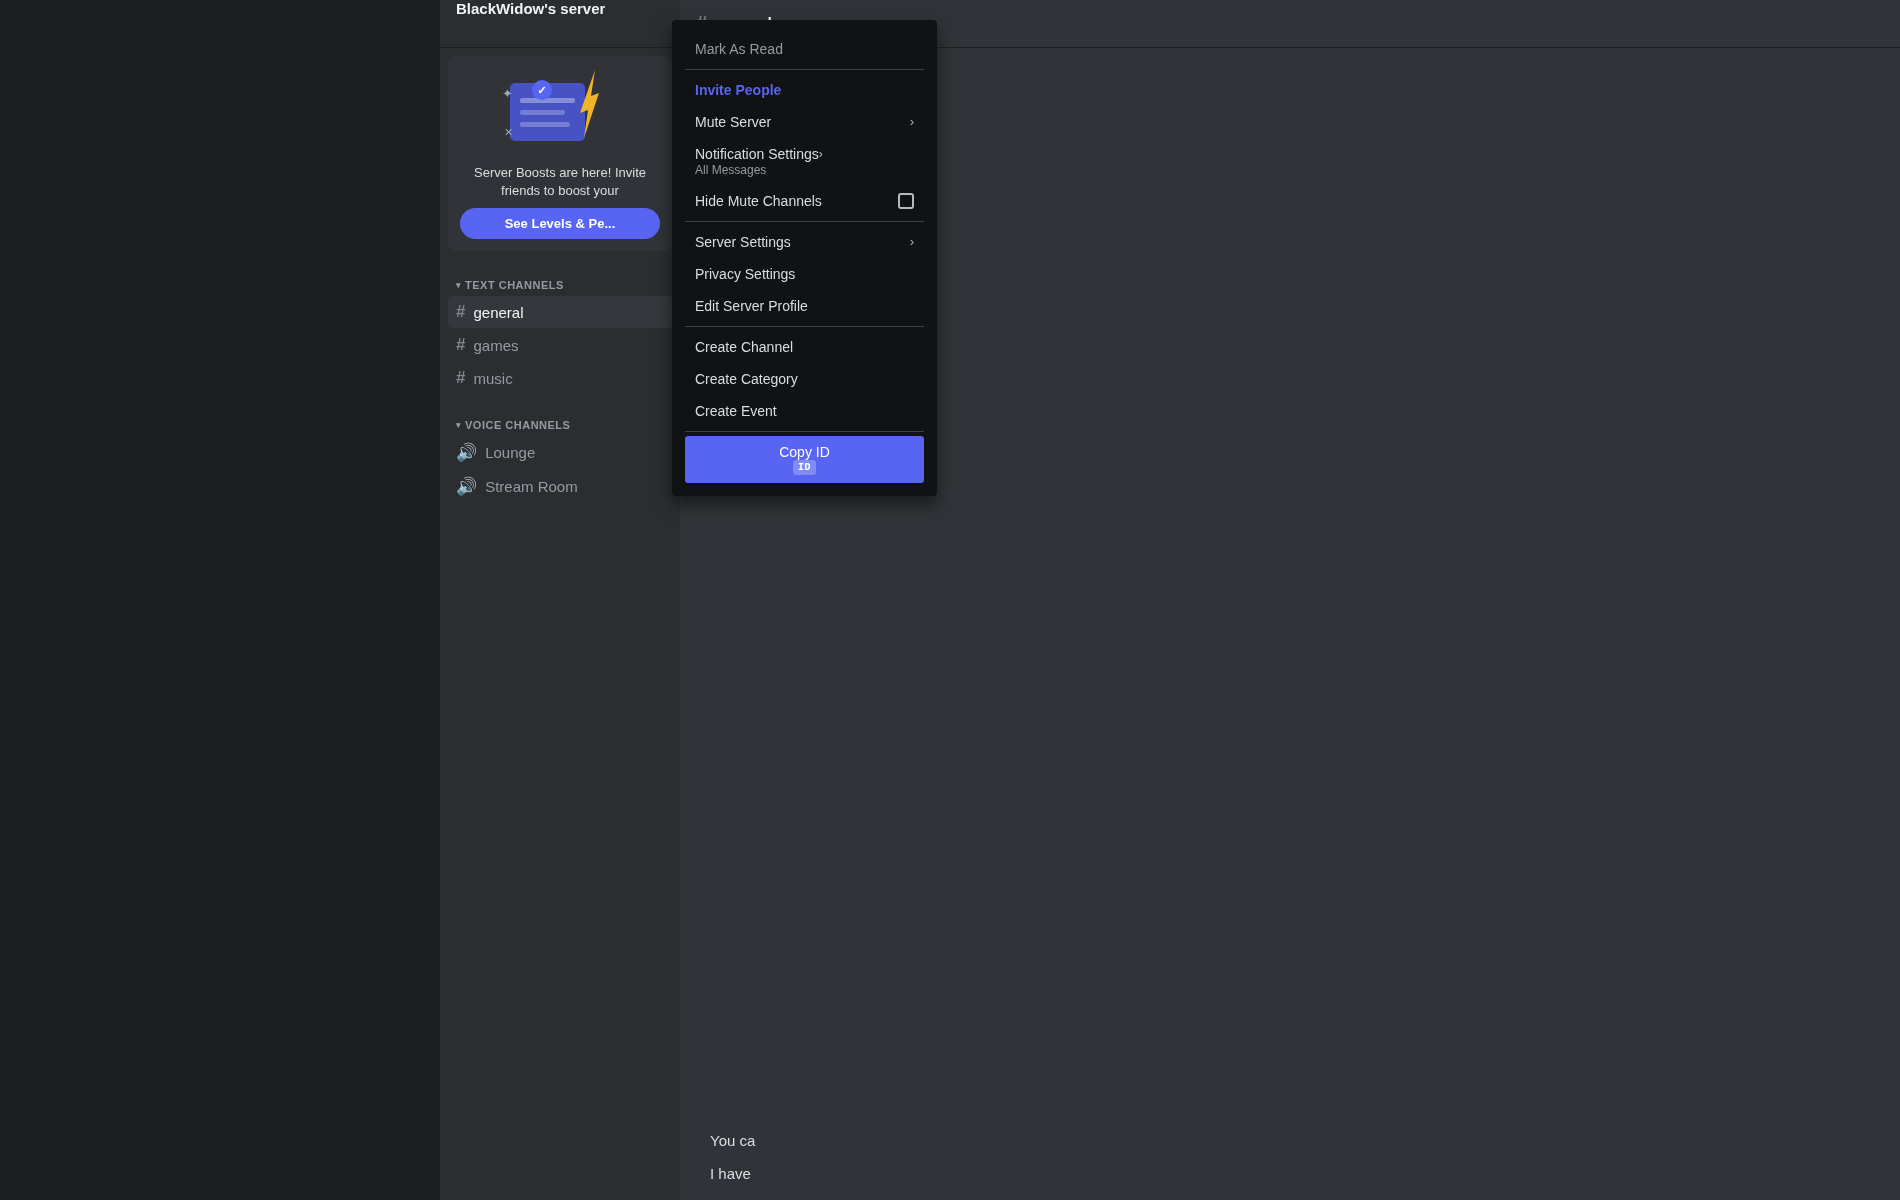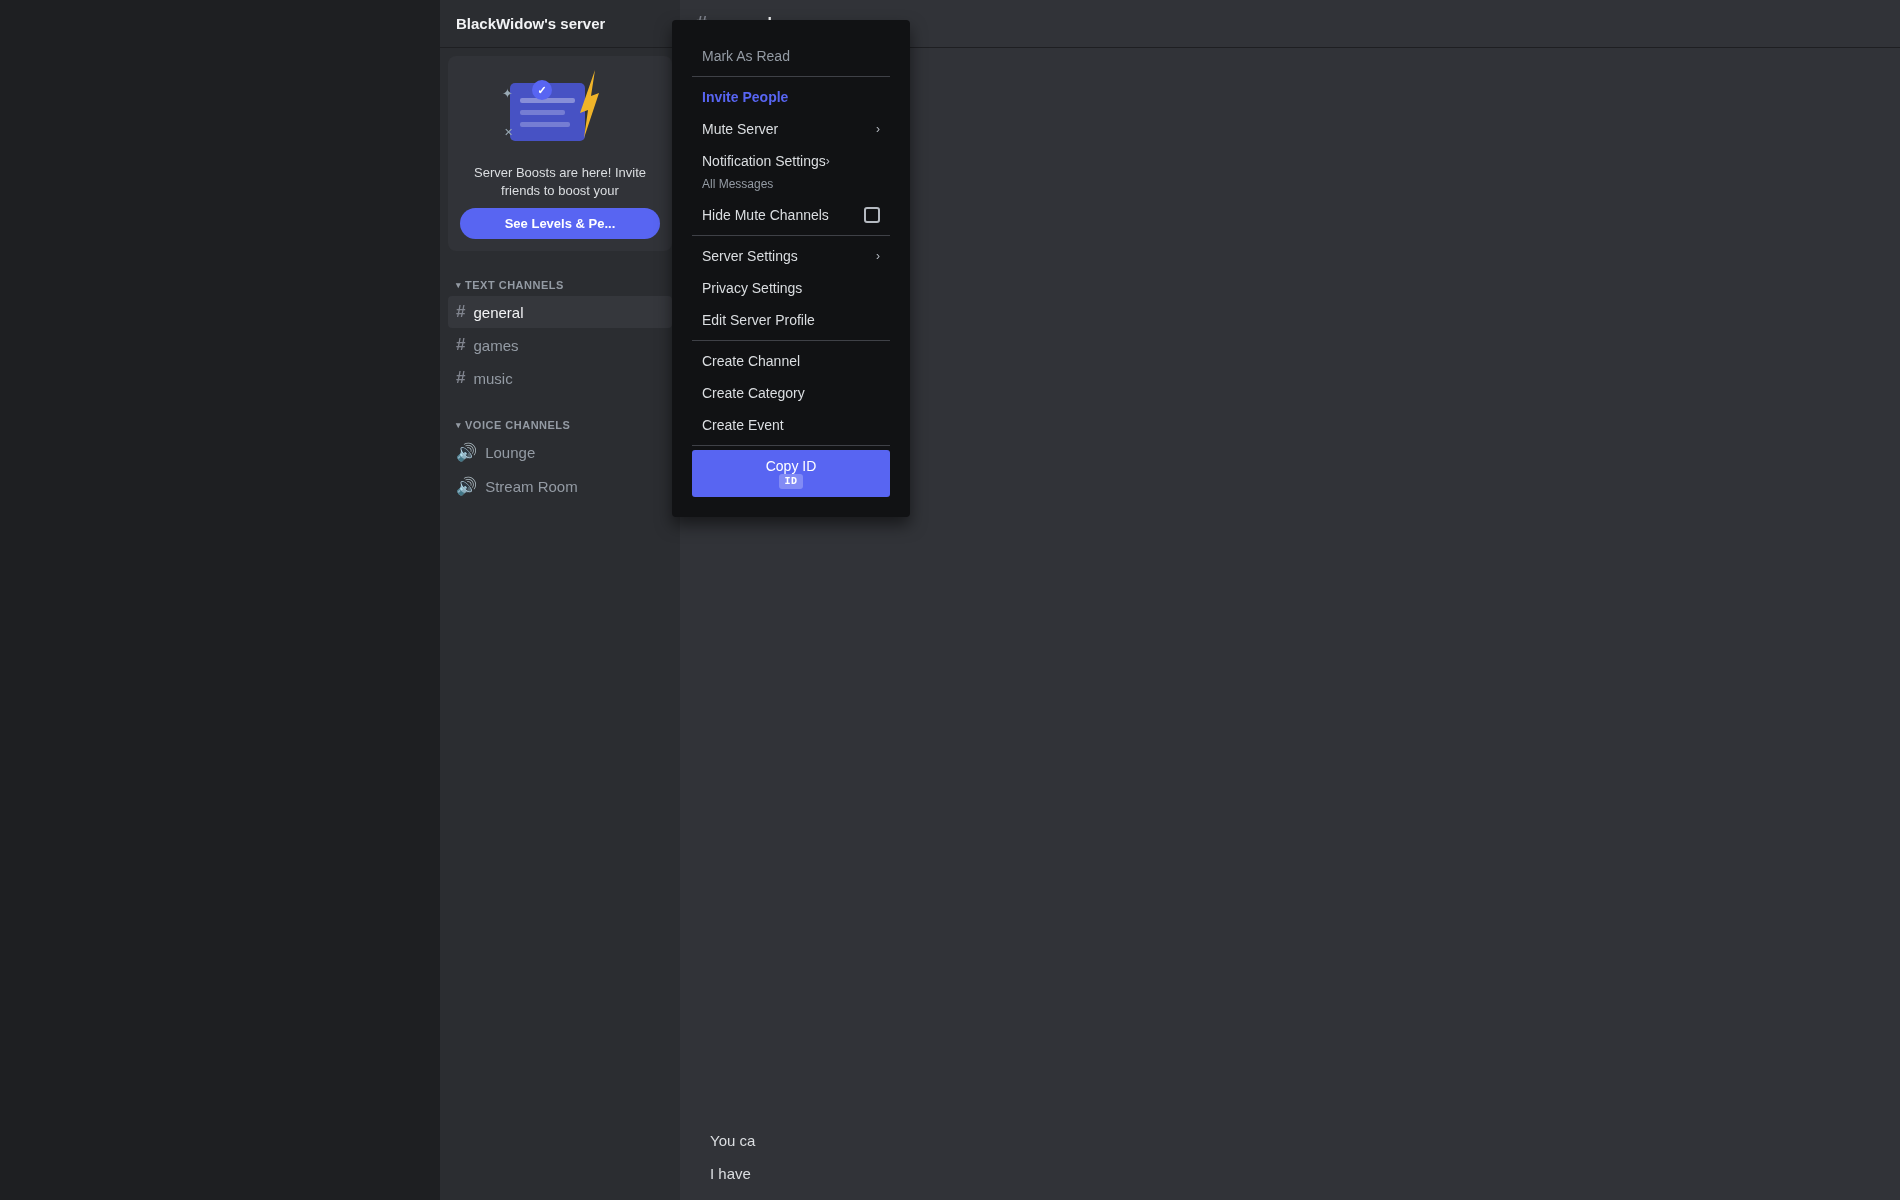--- a/index.html
+++ b/index.html
@@ -21,21 +21,21 @@
       flex-direction: column;
       min-height: 100%;
       margin-left: 440px;
     }
 
     .server-header {
       height: 48px;
       background: #2b2d31;
       border-bottom: 1px solid #1e1f22;
       display: flex;
-      align-items: center;
+      align-items: flex-start;
       padding: 0 16px;
       cursor: pointer;
     }
 
     .server-title {
       color: #f2f3f5;
       font-weight: 700;
       font-size: 15px;
       white-space: nowrap;
       overflow: hidden;
@@ -118,24 +118,24 @@
       color: #80848e;
       font-size: 17px;
       font-weight: 600;
     }
 
     
     .context-menu {
       position: absolute;
       left: 672px;
       top: 20px;
-      width: 238px;
+      width: 265px;
       background: #111214;
       border-radius: 4px;
-      padding: 20px;
+      padding: 13px;
       box-shadow: 0 8px 16px rgba(0,0,0,0.5);
       z-index: 100;
     }
 
     .menu-item {
       display: flex;
       align-items: center;
       justify-content: space-between;
       padding: 8px 10px;
       border-radius: 3px;
@@ -163,21 +163,21 @@
 
     .menu-item .chevron {
       color: #b5bac1;
       font-size: 12px;
     }
 
     .menu-item .sub-label {
       font-size: 12px;
       color: #949ba4;
       display: block;
-      margin-top: 8px;
+      margin-top: 1px;
     }
 
     .menu-item-multi {
       display: flex;
       flex-direction: column;
     }
 
     .menu-item-row {
       display: flex;
       align-items: center;

